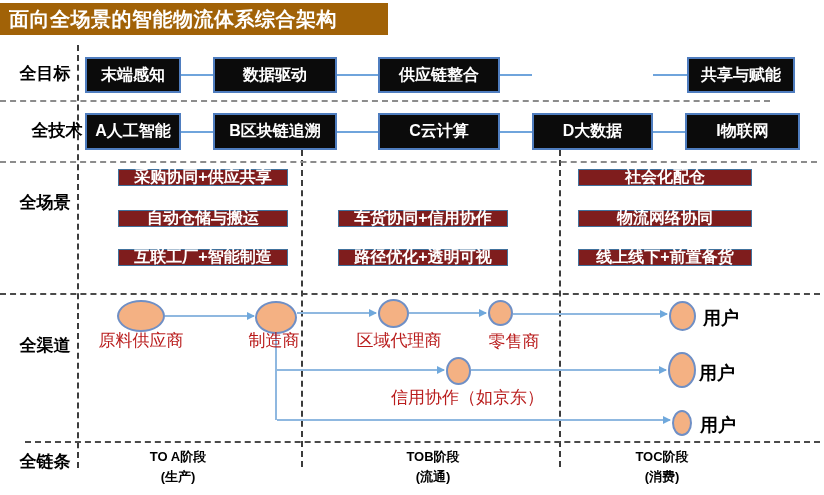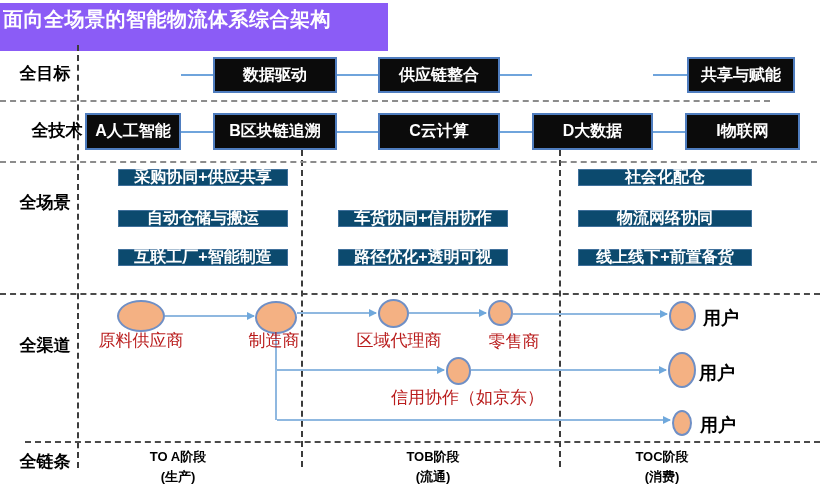--- a/index.html
+++ b/index.html
@@ -2,33 +2,33 @@
 <html><head>
 <meta charset="utf-8">
 <style>
   html,body{margin:0;padding:0;background:#fff;}
   #stage{
     position:relative;width:824px;height:495px;background:#fff;overflow:hidden;
     font-family:"Liberation Sans","DejaVu Sans",sans-serif;
   }
   .abs{position:absolute;}
   
-  .titlebar{left:0;top:3px;width:388px;height:48px;background:#8b5cf6;color:#fff;
-    font-size:20px;font-weight:bold;line-height:32px;padding-left:3px;box-sizing:border-box;letter-spacing:.5px;}
+  .titlebar{left:0;top:3px;width:388px;height:32px;background:#a16207;color:#fff;
+    font-size:20px;font-weight:bold;line-height:32px;padding-left:9px;box-sizing:border-box;letter-spacing:.5px;}
   
   .rowlbl{width:64px;text-align:center;color:#000;font-size:17px;font-weight:bold;height:20px;line-height:20px;left:13px;}
   
   .vdash{width:0;border-left:2px dashed #3c3c3c;}
   .hdash{height:0;border-top:2px dashed #8c8c8c;}
   .hdash.dark{border-top-color:#4a4a4a;}
   
   .bbox{background:#0B0B0B;border:2px solid #4f7dbf;box-sizing:border-box;color:#fff;
     font-size:16px;font-weight:bold;text-align:center;display:flex;align-items:center;justify-content:center;}
   
-  .sbox{background:#0c4a6e;border:1px solid #41719C;box-sizing:border-box;color:#fff;
+  .sbox{background:#7f1d1d;border:1px solid #41719C;box-sizing:border-box;color:#fff;
     font-size:16px;font-weight:bold;text-align:center;display:flex;align-items:center;justify-content:center;height:17px;}
   
   .link{height:2px;background:#6fa4dc;}
   
   .node{background:#F4B183;border:2px solid #6f8fc5;border-radius:50%;box-sizing:border-box;}
   .nlbl{color:#b91c1c;font-size:17px;font-weight:normal;text-align:center;white-space:nowrap;}
   .ulbl{color:#000;font-size:18px;font-weight:bold;white-space:nowrap;}
   .arrow{height:2px;background:#8FB8E0;}
   .arrow::after{content:"";position:absolute;right:-1px;top:-3px;width:0;height:0;
     border-left:8px solid #6fa8dc;border-top:4px solid transparent;border-bottom:4px solid transparent;}
@@ -50,20 +50,21 @@
   <div class="abs hdash" style="left:0;top:161px;width:817px;"></div>
   <div class="abs hdash dark" style="left:0;top:293px;width:820px;"></div>
   <div class="abs hdash dark" style="left:25px;top:441px;width:795px;"></div>
 
   <div class="abs rowlbl" style="top:64px;">全目标</div>
   <div class="abs rowlbl" style="top:121px;margin-left:12px;">全技术</div>
   <div class="abs rowlbl" style="top:193px;">全场景</div>
   <div class="abs rowlbl" style="top:336px;">全渠道</div>
   <div class="abs rowlbl" style="top:452px;">全链条</div>
 
+  <div class="abs bbox" style="left:85px;top:57px;width:96px;height:36px;">末端感知</div>
   <div class="abs bbox" style="left:213px;top:57px;width:124px;height:36px;">数据驱动</div>
   <div class="abs bbox" style="left:378px;top:57px;width:122px;height:36px;">供应链整合</div>
   <div class="abs bbox" style="left:687px;top:57px;width:108px;height:36px;">共享与赋能</div>
   <div class="abs link" style="left:181px;top:74px;width:32px;"></div>
   <div class="abs link" style="left:337px;top:74px;width:41px;"></div>
   <div class="abs link" style="left:500px;top:74px;width:32px;"></div>
   <div class="abs link" style="left:653px;top:74px;width:34px;"></div>
 
   <div class="abs bbox" style="left:85px;top:113px;width:96px;height:37px;">A人工智能</div>
   <div class="abs bbox" style="left:213px;top:113px;width:124px;height:37px;">B区块链追溯</div>

